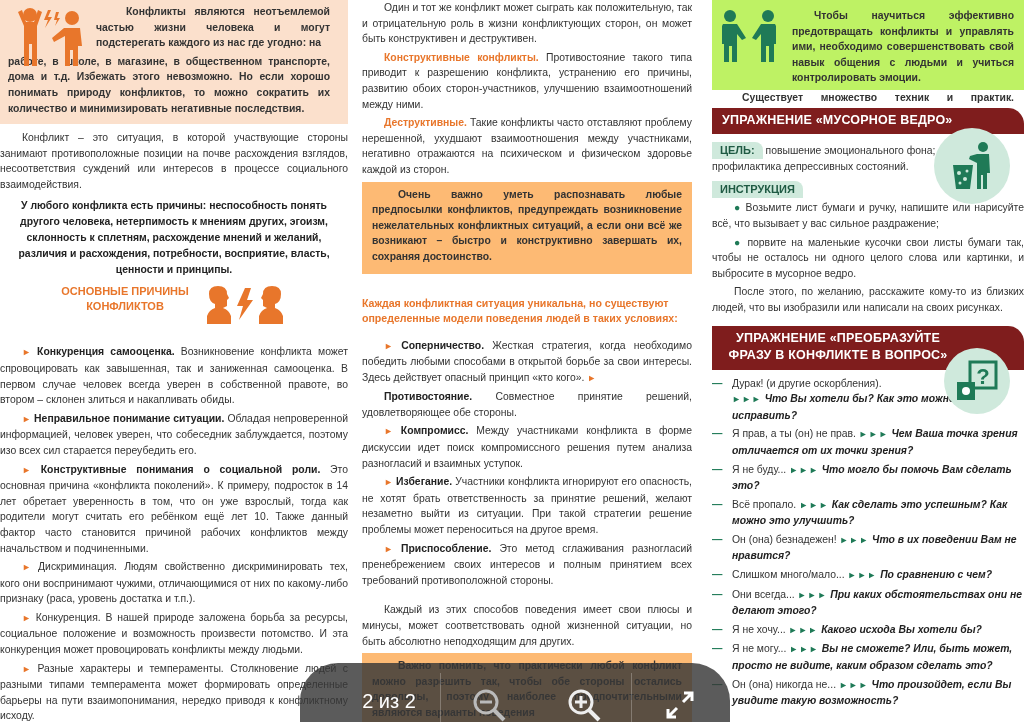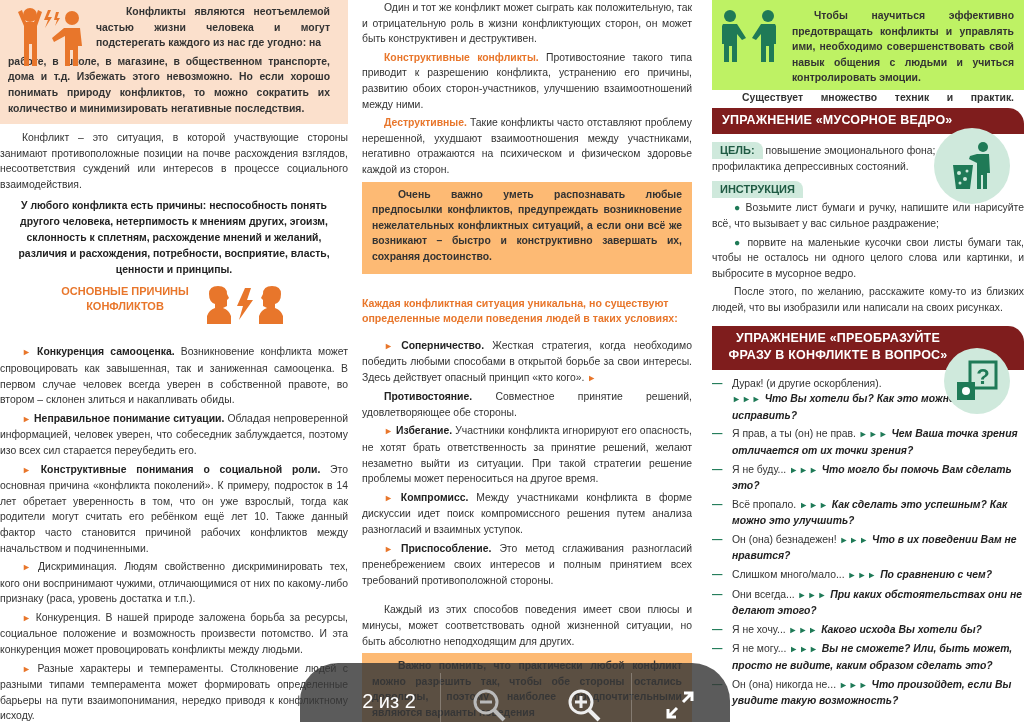--- a/index.html
+++ b/index.html
@@ -100,22 +100,22 @@
 
     <div class="box-peach" style="margin-top:4px">
       <p>Очень важно уметь распознавать любые предпосылки конфликтов, предупреждать возникновение нежелательных конфликтных ситуаций, а если они всё же возникают – быстро и конструктивно завершать их, сохраняя достоинство.</p>
     </div>
 
     <div class="orange-center">Каждая конфликтная ситуация уникальна, но существуют определенные модели поведения людей в таких условиях:</div>
 
     <div>
       <p><span class="tri">►</span> <span class="b">Соперничество.</span><span> Жесткая стратегия, когда необходимо победить любыми способами в открытой борьбе за свои интересы. Здесь действует опасный принцип «кто кого».</span> <span class="tri">►</span></p>
       <p><span class="b">Противостояние.</span><span> Совместное принятие решений, удовлетворяющее обе стороны.</span></p>
+      <p><span class="tri">►</span> <span class="b">Компромисс.</span><span> Между участниками конфликта в форме дискуссии идет поиск компромиссного решения путем анализа разногласий и взаимных уступок.</span></p>
       <p><span class="tri">►</span> <span class="b">Избегание.</span><span> Участники конфликта игнорируют его опасность, не хотят брать ответственность за принятие решений, желают незаметно выйти из ситуации. При такой стратегии решение проблемы может переноситься на другое время.</span></p>
-      <p><span class="tri">►</span> <span class="b">Компромисс.</span><span> Между участниками конфликта в форме дискуссии идет поиск компромиссного решения путем анализа разногласий и взаимных уступок.</span></p>
       <p><span class="tri">►</span> <span class="b">Приспособление.</span><span> Это метод сглаживания разногласий пренебрежением своих интересов и полным принятием всех требований противоположной стороны.</span></p>
     </div>
 
     <p style="margin-top:14px">Каждый из этих способов поведения имеет свои плюсы и минусы, может соответствовать одной жизненной ситуации, но быть абсолютно неподходящим для других.</p>
 
     <div class="box-peach" style="margin-top:4px; padding-bottom:40px;">
       <p>Важно помнить, что практически любой конфликт можно разрешить так, чтобы обе стороны остались довольны, поэтому наиболее предпочтительными являются варианты поведения</p>
 
     </div>
   </div>

